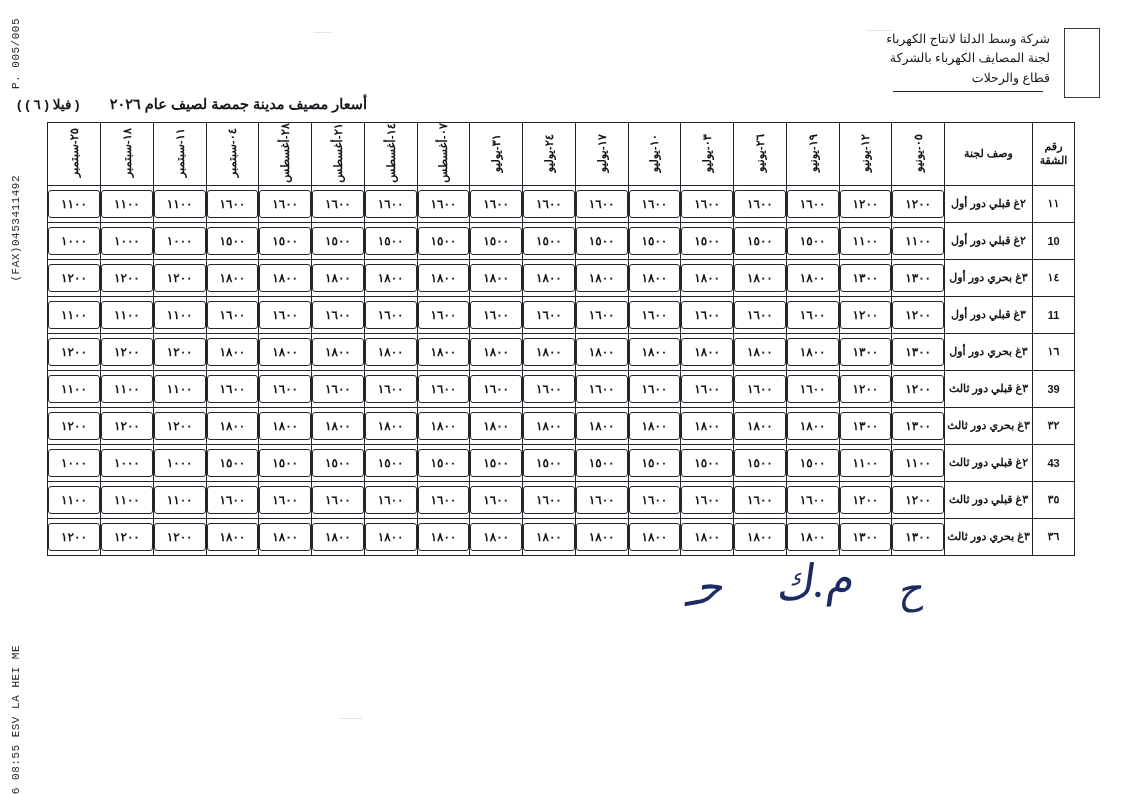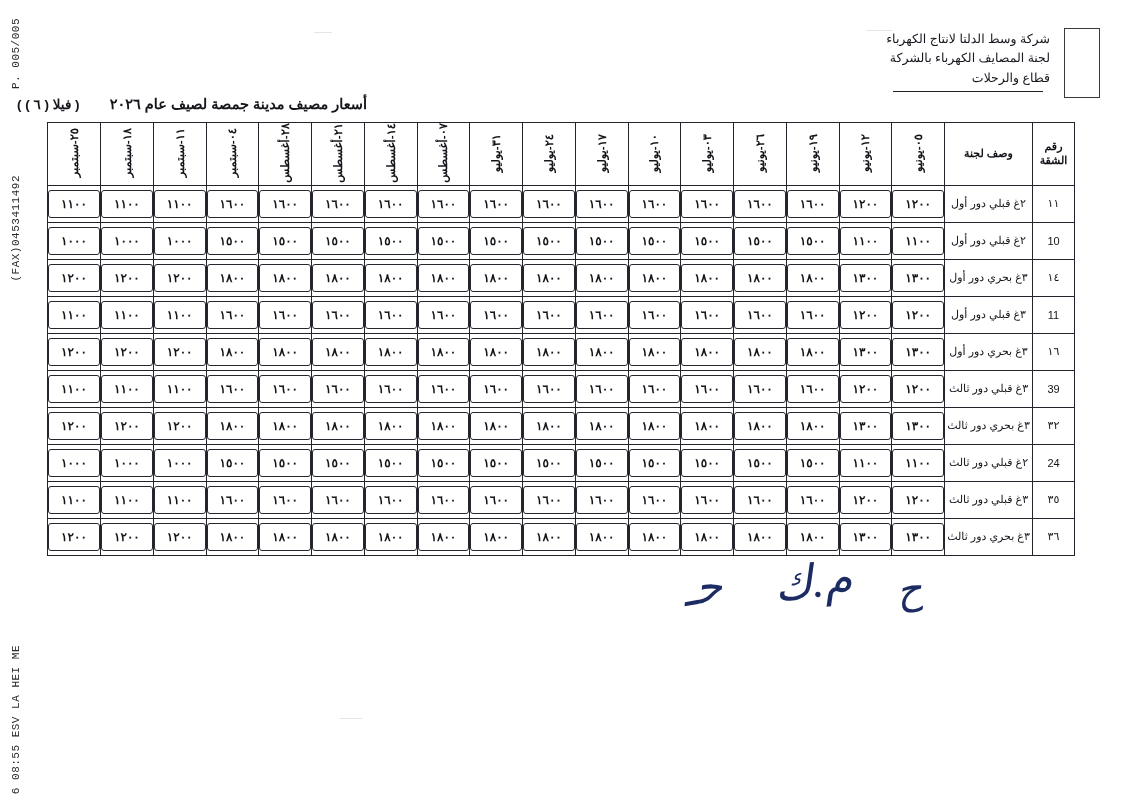--- a/index.html
+++ b/index.html
@@ -122,21 +122,21 @@
     letter-spacing: 0.3px;
   }
   th.corner-num, th.corner-desc {
     font-size: 11.5px;
     line-height: 1.25;
   }
   col.c-num  { width: 42px; }
   col.c-desc { width: 88px; }
 
   td.num, td.desc {
-    font-weight: normal;
+    font-weight: bold;
     font-size: 11.5px;
   }
   td.desc { font-size: 11px; }
 
   
   td.price-cell { padding: 3px 4px; }
   td.price-cell .box {
     border: 1.1px solid #26262e;
     border-radius: 3px;
     height: 26px;
@@ -607,21 +607,21 @@
             <div class="box">١٢٠٠</div>
           </td>
           <td class="price-cell">
             <div class="box">١٢٠٠</div>
           </td>
           <td class="price-cell">
             <div class="box">١٢٠٠</div>
           </td>
         </tr>
         <tr>
-          <td class="num">24</td>
+          <td class="num">43</td>
           <td class="desc">٢غ قبلي دور ثالث</td>
           <td class="price-cell">
             <div class="box">١١٠٠</div>
           </td>
           <td class="price-cell">
             <div class="box">١١٠٠</div>
           </td>
           <td class="price-cell">
             <div class="box">١٥٠٠</div>
           </td>

